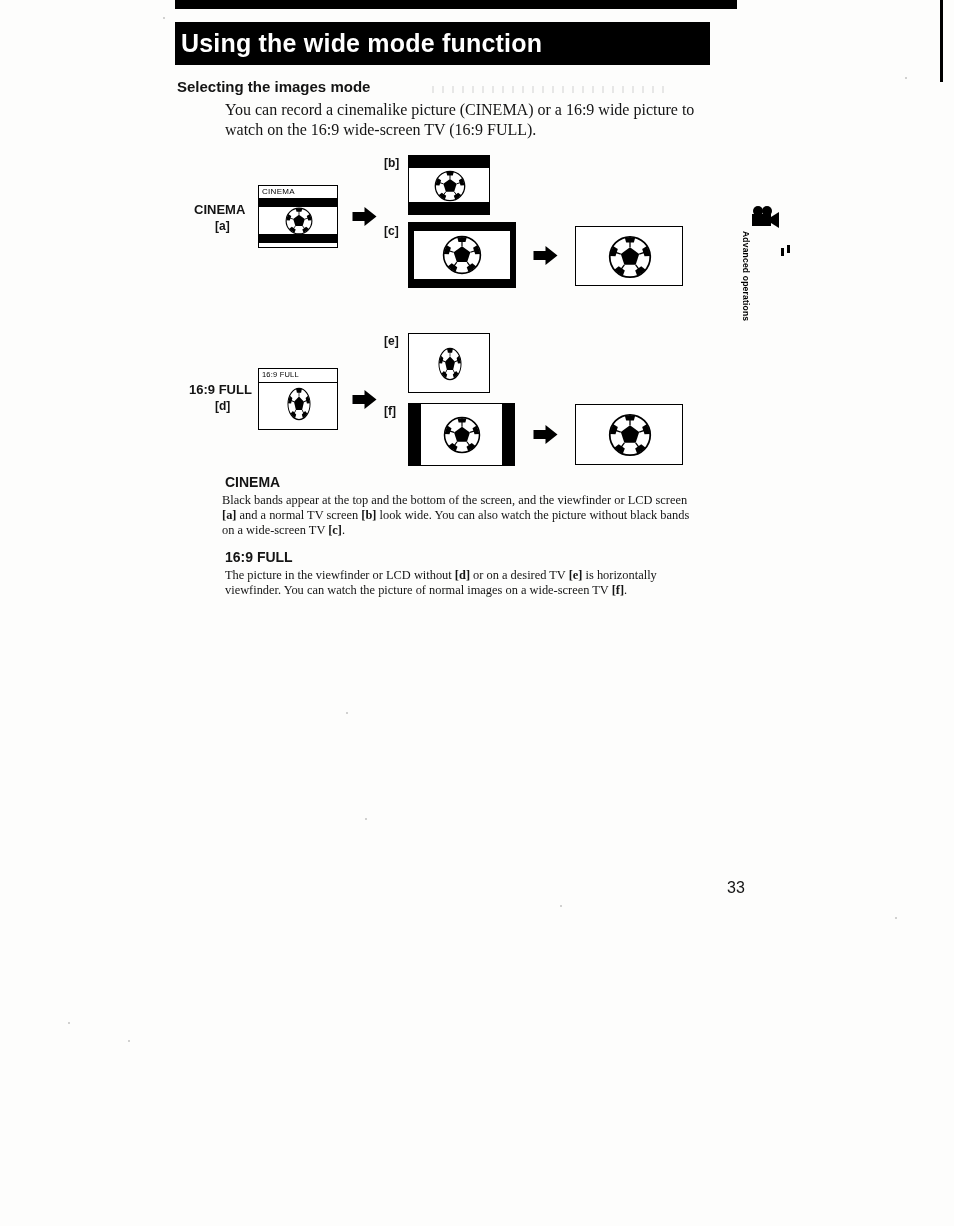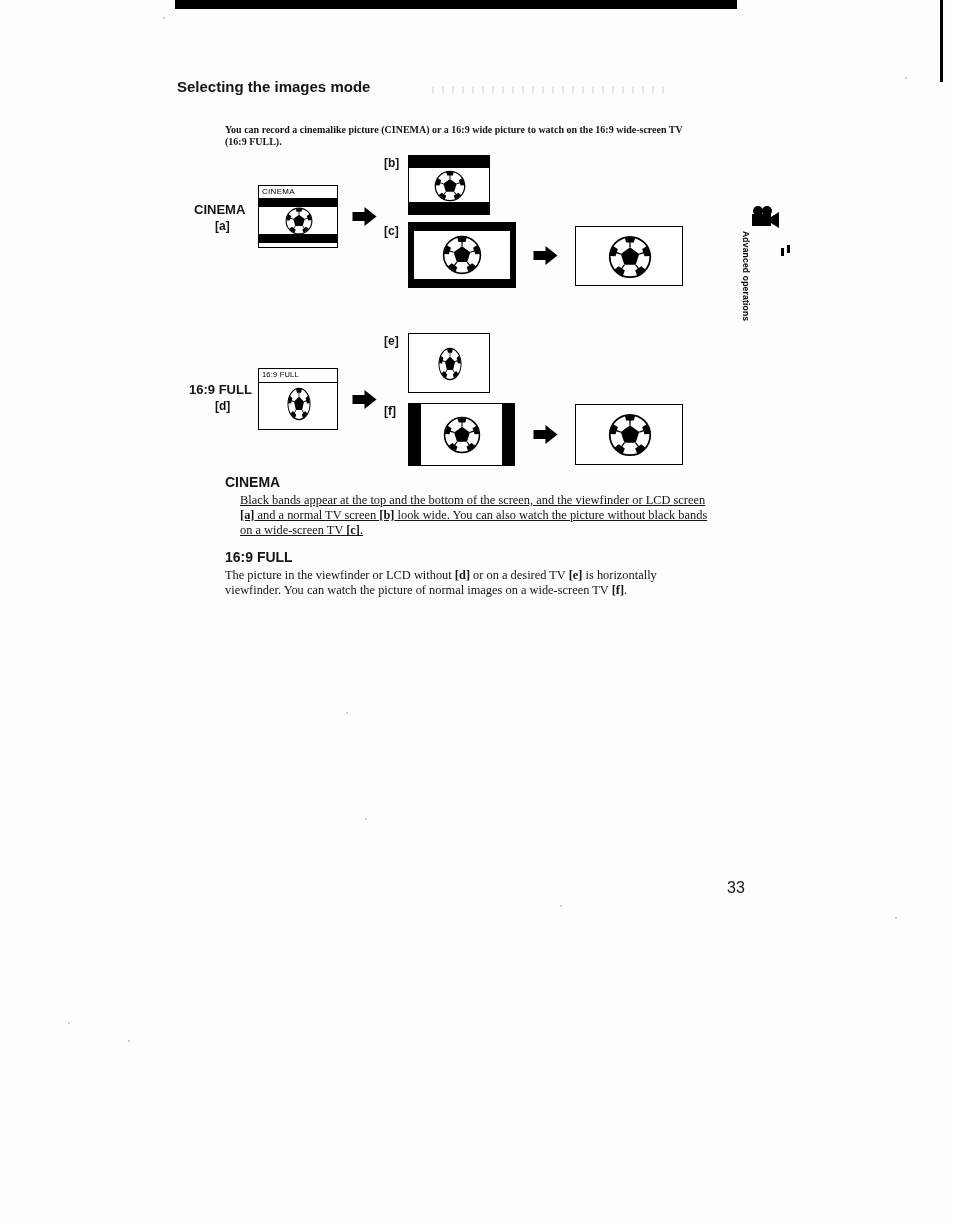--- a/index.html
+++ b/index.html
@@ -21,21 +21,21 @@
   .titlebar {
     left:175px; top:22px; width:535px; height:43px; background:#000;
     color:#fff; font-weight:bold; font-size:25px; line-height:42px;
     padding-left:6px; letter-spacing:0.2px;
   }
 
   .h1 { left:177px; top:78px; font-weight:bold; font-size:15px; }
   .smudge { left:432px; top:86px; width:240px; height:7px; opacity:.45;
     background:repeating-linear-gradient(90deg,#ccc 0 2px,transparent 2px 10px); }
 
-  .intro { left:225px; top:124px; width:478px; font-size:10px; line-height:1.24;font-weight:bold; }
+  .intro { left:225px; top:100px; width:478px; font-size:16px; line-height:1.24; }
 
   
   .dlab { font-family:"Liberation Sans",sans-serif; font-weight:bold; font-size:12px; }
   .mode-cinema { left:194px; top:202px; font-size:13px; }
   .lbl-a { left:215px; top:219px; }
   .lbl-b { left:384px; top:156px; }
   .lbl-c { left:384px; top:224px; }
   .mode-full { left:189px; top:382px; font-size:13px; }
   .lbl-d { left:215px; top:399px; }
   .lbl-e { left:384px; top:334px; }
@@ -96,21 +96,21 @@
   .side-text {
     left:741px; top:231px; writing-mode:vertical-rl;
     font-family:"Liberation Sans",sans-serif; font-weight:bold; font-size:8.5px;
     letter-spacing:0.2px; color:#000;
   }
 
   
   .sec-h { font-family:"Liberation Sans",sans-serif; font-weight:bold; font-size:14px; }
   .sec1-h { left:225px; top:474px; }
   .sec-body { width:482px; font-size:12.4px; line-height:1.22; }
-  .sec1-b { left:240px; top:493px;text-decoration:underline; }
+  .sec1-b { left:222px; top:493px; }
   .sec2-h { left:225px; top:549px; }
   .sec2-b { left:225px; top:568px; }
 
   .pageno { left:727px; top:879px; font-family:"Liberation Sans",sans-serif; font-weight:normal; font-size:16px; }
 
   .speck { position:absolute; width:2px; height:2px; background:#9a9a9a; opacity:.6; border-radius:50%; }
   .defs-hidden { position:absolute; width:0; height:0; overflow:hidden; }
 </style>
 </head>
 <body>
@@ -135,20 +135,21 @@
       <polygon points="0,6 12,6 12,1 24,10.5 12,20 12,15 0,15"></polygon>
     </g>
   </defs>
 </svg>
 
 <div class="page">
 
   <div class="abs top-rule"></div>
   <div class="abs right-rule"></div>
 
+  <div class="abs titlebar sans">Using the wide mode function</div>
 
   <div class="abs h1 sans">Selecting the images mode</div>
   <div class="abs smudge"></div>
 
   <p class="abs intro">You can record a cinemalike picture (CINEMA) or a 16:9 wide picture to watch on the 16:9 wide-screen TV (16:9 FULL).</p>
 
   <div class="abs dlab mode-cinema">CINEMA</div>
   <div class="abs dlab lbl-a">[a]</div>
 
   <div class="screen box-a">

